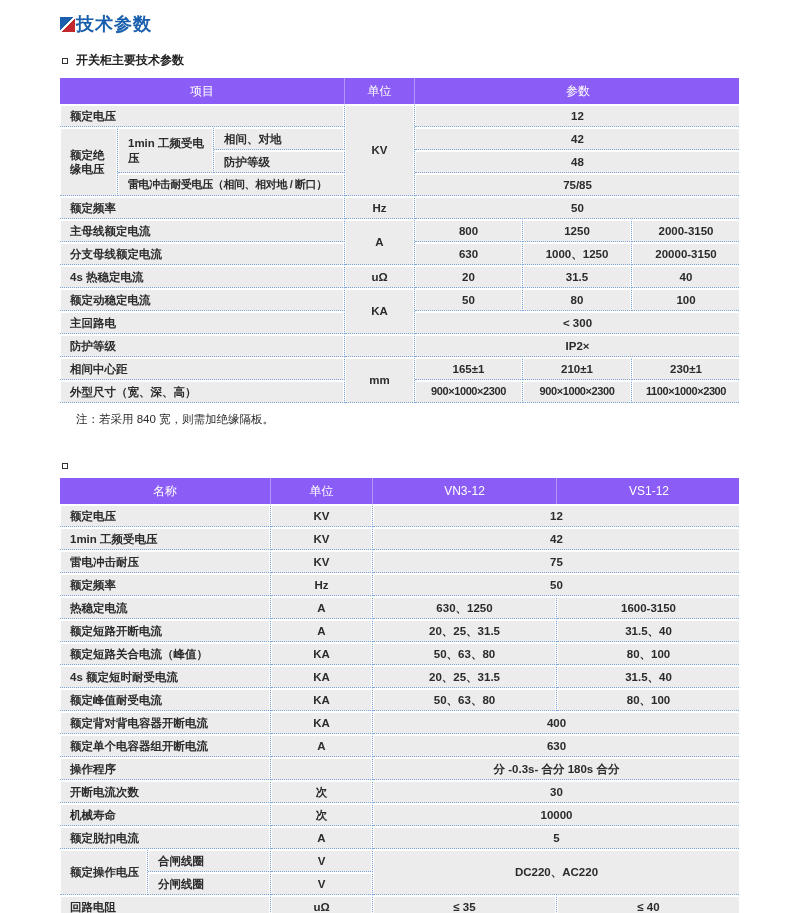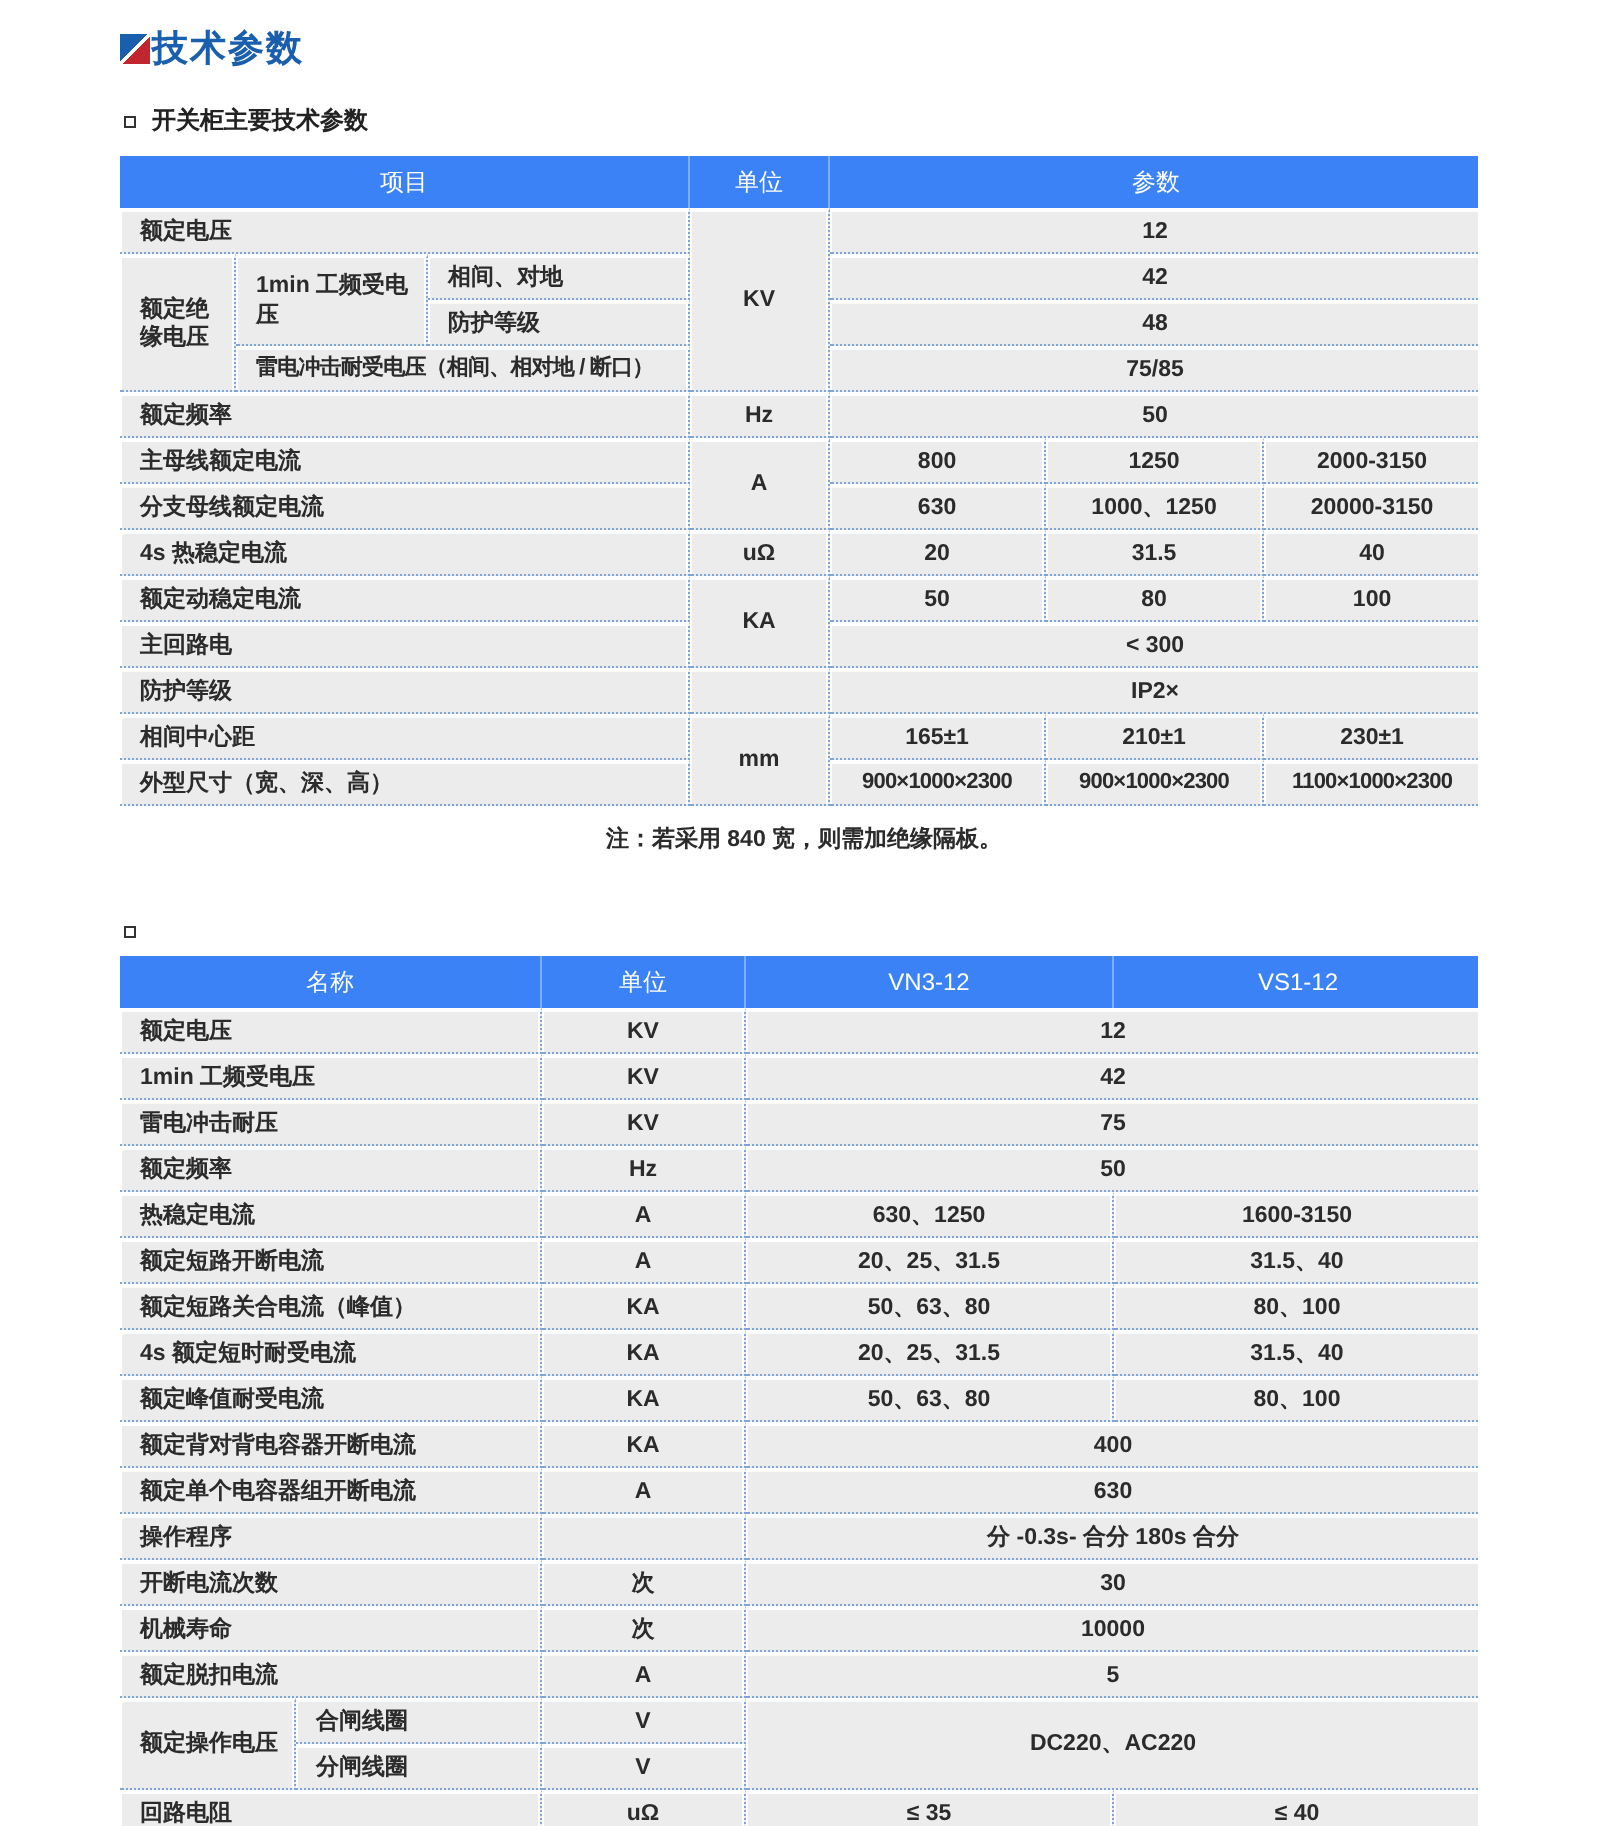--- a/index.html
+++ b/index.html
@@ -29,21 +29,21 @@
   .bullet{ width:6px; height:6px; border:1.5px solid #333; flex:0 0 auto; }
   .sec2{ margin-top:36px; }
 
   .tbl-wrap{ width:679px; overflow:hidden; }
   table{
     border-collapse:separate; border-spacing:0;
     table-layout:fixed; width:681px;
     font-size:11.5px;
   }
   th{
-    background:#3b82f6; color:#fff;
+    background:#8b5cf6; color:#fff;
     font-weight:normal; font-size:12px;
     height:26px; text-align:center;
     border-right:1px solid rgba(255,255,255,.35);
   }
   th:last-child{ border-right:none;margin-top:24px; }
   td{
     background:#ececec;
     height:23px;
     padding:2px 8px;
     border-top:2px solid #fff;
@@ -52,23 +52,22 @@
     box-shadow:inset -1px 0 0 #fff, inset 1px 0 0 #fff;
     font-weight:bold; color:#2b2b2b;
     vertical-align:middle;
     line-height:1.25;
   }
   td.lbl, td.sub{ text-align:left; padding-left:10px; }
   td.unit, td.val{ text-align:center; }
   td.fit{ white-space:nowrap; letter-spacing:-0.4px; font-size:11px; overflow:hidden; }
 
   .note{
-    font-size:11.5px; font-weight:bold; color:#2b2b2b;
-    margin:9px 0 0 4px;
-    text-align:center;
+    font-size:11.5px; font-weight:normal; color:#2b2b2b;
+    margin:9px 0 0 16px;
   }
 </style>
 </head>
 <body>
 
 <div class="page">
 
   <div class="main-title">
     <span class="title-icon"></span>
     <span>技术参数</span>

